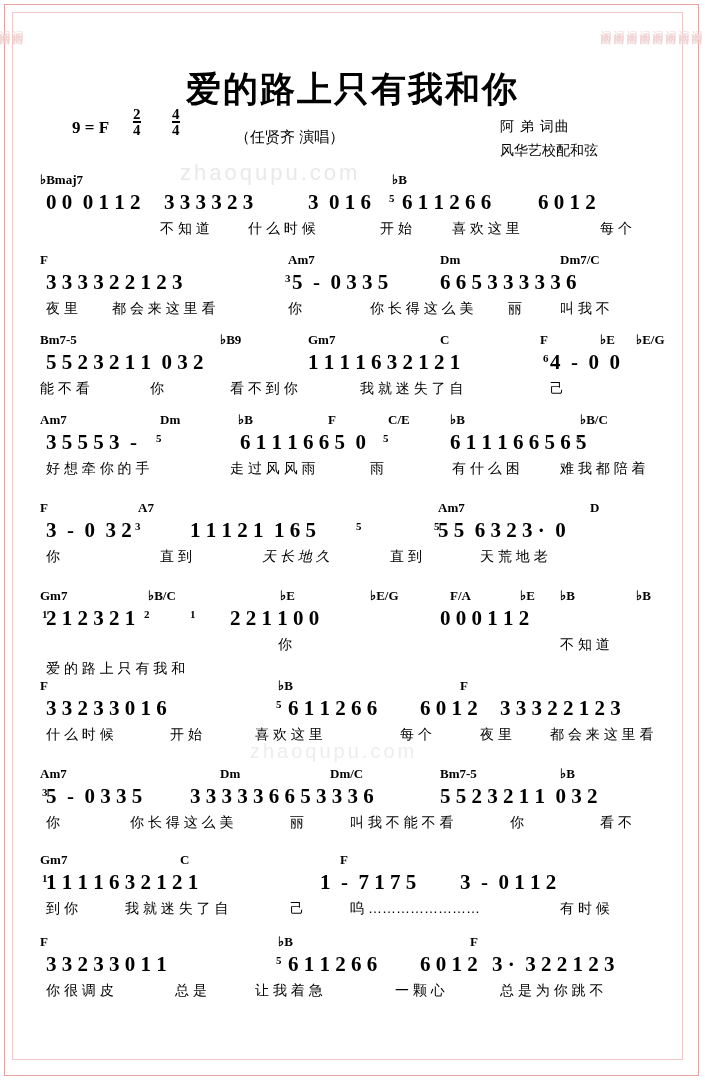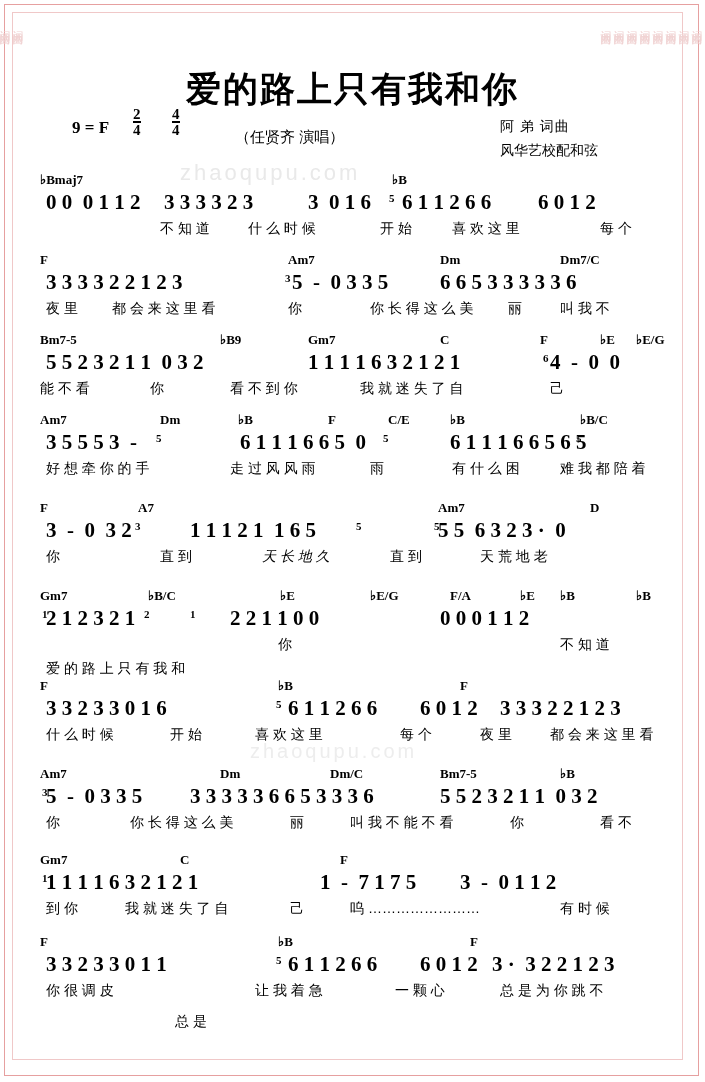--- a/index.html
+++ b/index.html
@@ -253,16 +253,16 @@
         <div class="notesline"><span style="left: 6px;">1 1 1 1 6 3 2 1 2 1</span><span style="left: 280px;">1  -  7 1 7 5</span><span style="left: 420px;">3  -  0 1 1 2</span><span style="left: 2px; font-size: 11px; top: 2px;">1</span></div>
         <div class="lyricline"><span style="left: 6px;">到 你</span><span style="left: 85px;">我 就 迷 失 了 自</span><span style="left: 250px;">己</span><span style="left: 310px;">呜 ……………………</span><span style="left: 520px;">有 时 候</span></div>
       </div>
       <div class="system" style="top: 934px;">
         <div class="chordline">
           <span style="left: 0px;">F</span>
           <span style="left: 238px;">♭B</span>
           <span style="left: 430px;">F</span>
         </div>
         <div class="notesline"><span style="left: 6px;">3 3 2 3 3 0 1 1</span><span style="left: 248px;">6 1 1 2 6 6</span><span style="left: 380px;">6 0 1 2</span><span style="left: 452px;">3 ·  3 2 2 1 2 3</span><span style="left: 236px; font-size: 11px; top: 2px;">5</span></div>
-        <div class="lyricline"><span style="left: 6px;">你 很 调 皮</span><span style="left: 135px; margin-top: 31px;">总 是</span><span style="left: 215px;">让 我 着 急</span><span style="left: 355px;">一 颗 心</span><span style="left: 460px;">总 是 为 你 跳 不</span></div>
+        <div class="lyricline"><span style="left: 6px;">你 很 调 皮</span><span style="left: 135px;">总 是</span><span style="left: 215px;">让 我 着 急</span><span style="left: 355px;">一 颗 心</span><span style="left: 460px;">总 是 为 你 跳 不</span></div>
       </div>
     </div>
 </div>
 
 </body></html>

